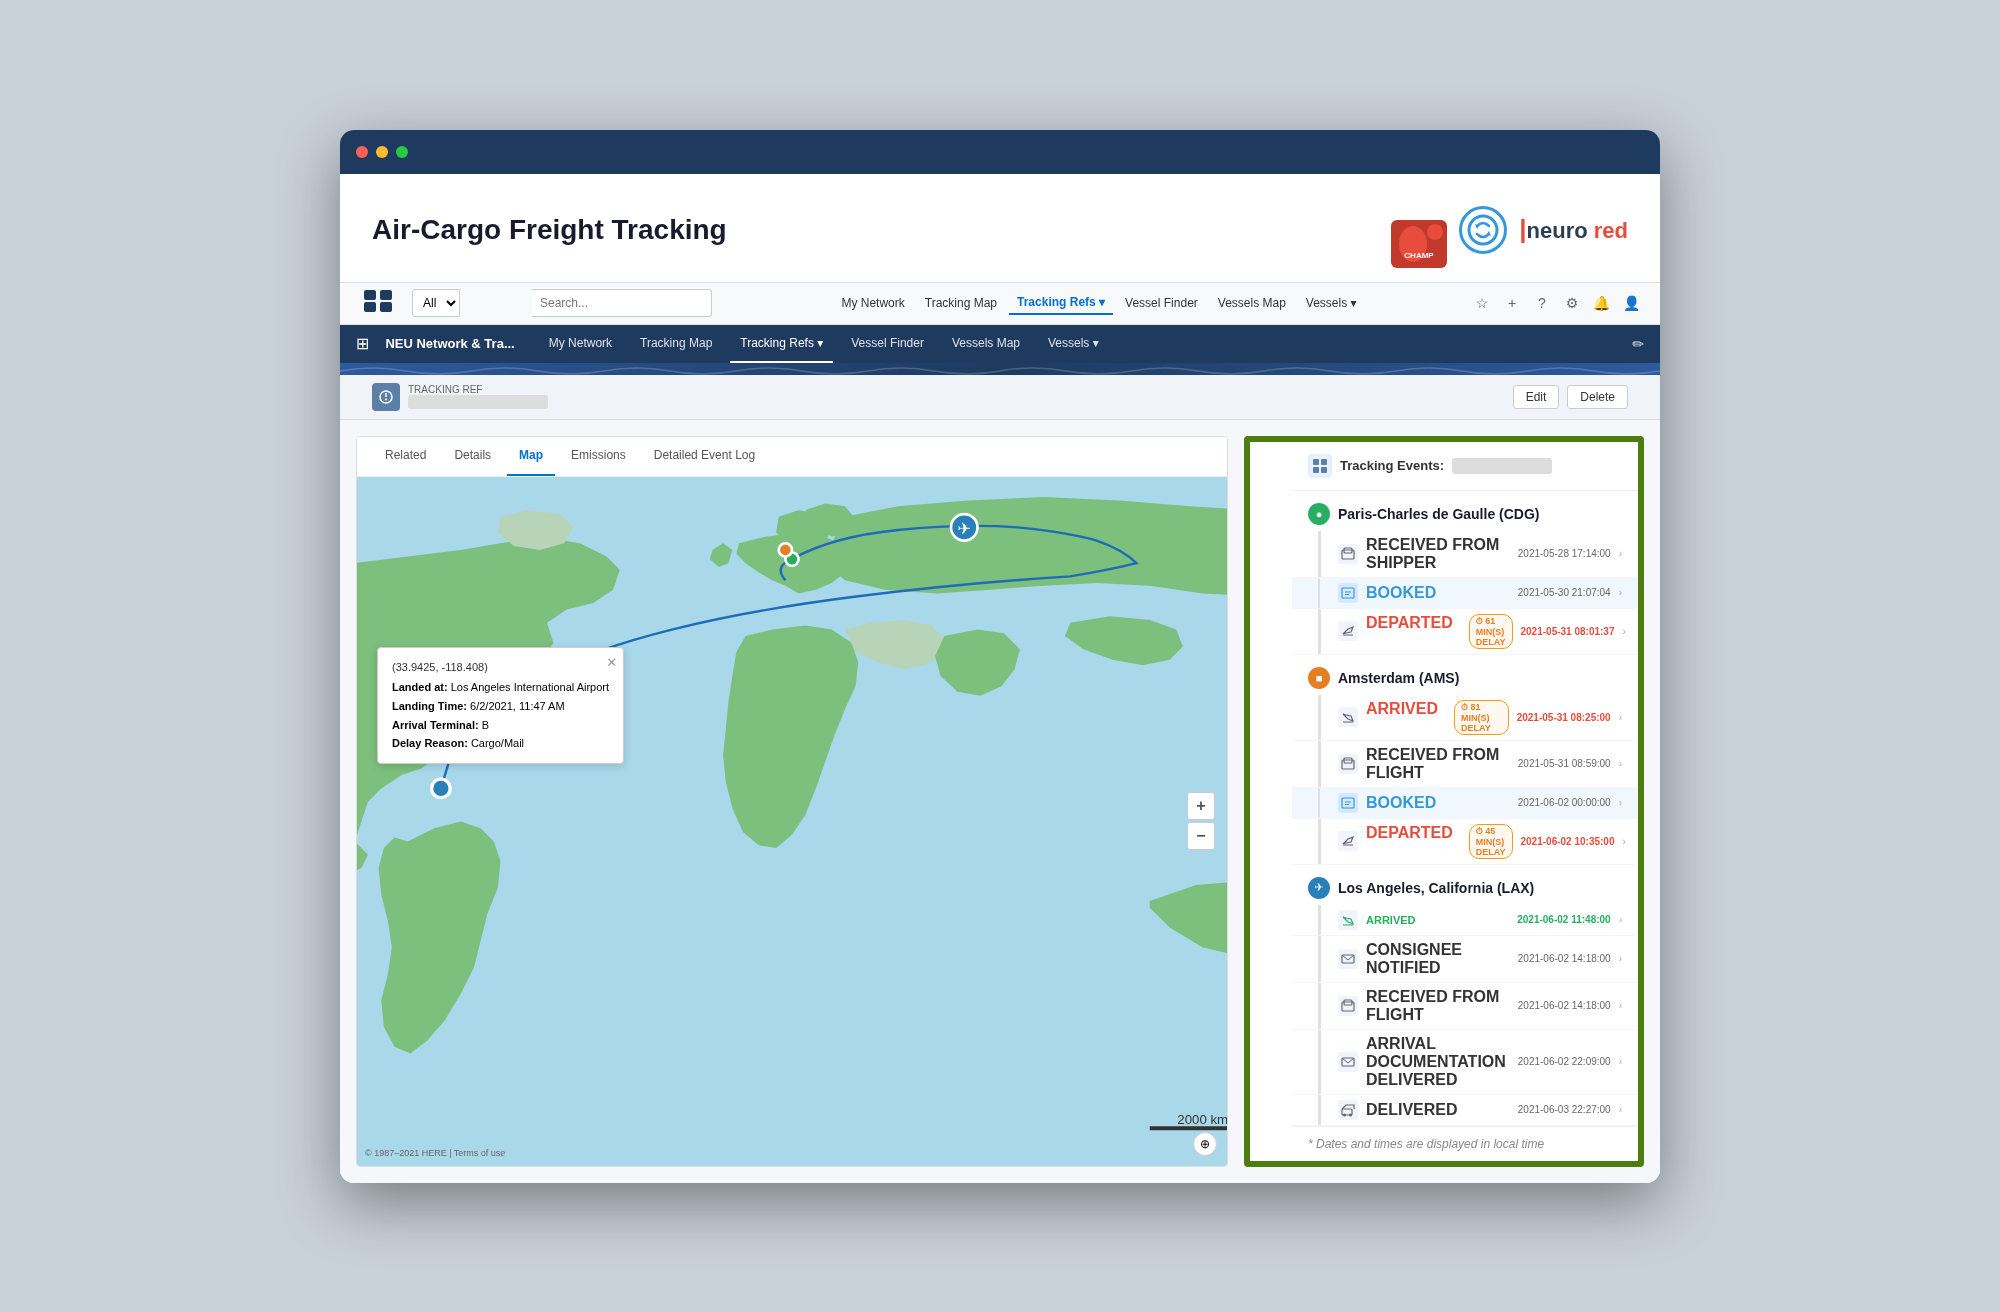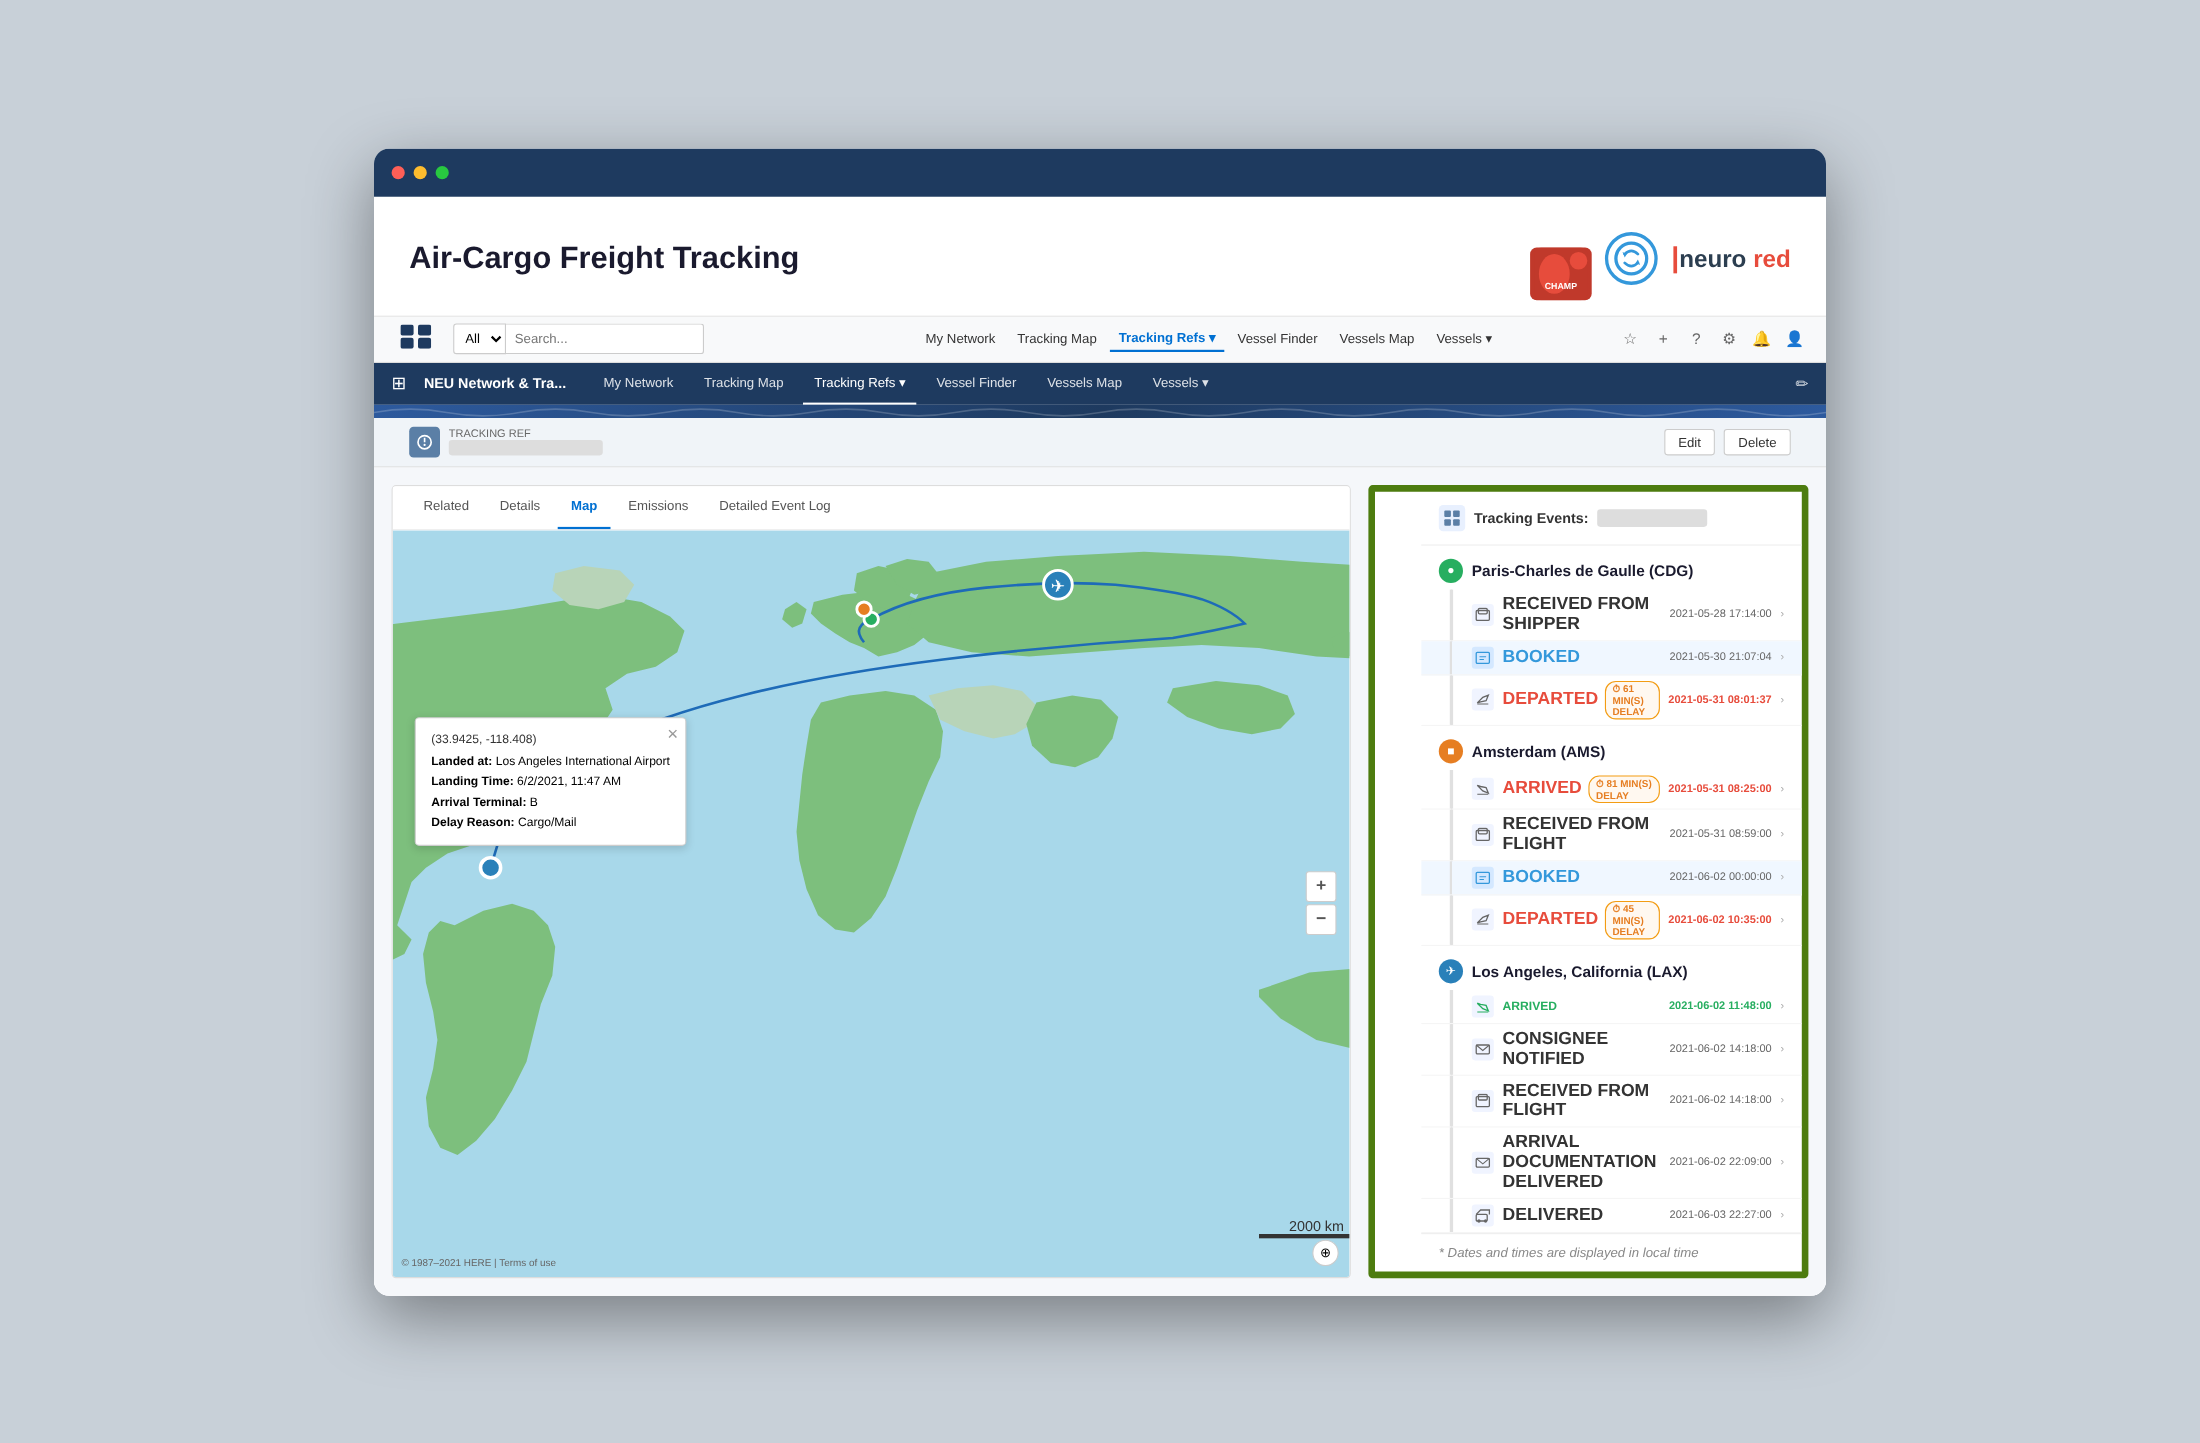--- a/index.html
+++ b/index.html
@@ -111,20 +111,21 @@
       font-size: 18px;
       margin-right: 12px;
       padding: 0 8px;
     }
     .nav-search-wrapper {
       display: flex;
       align-items: center;
       flex: 1;
       max-width: 300px;
       margin-right: auto;
+      justify-content: space-between;
     }
     .nav-select {
       background: #fff;
       border: 1px solid #ccc;
       border-radius: 3px 0 0 3px;
       padding: 3px 6px;
       font-size: 12px;
       height: 28px;
     }
     .nav-search-input {
@@ -555,22 +556,21 @@
     .timeline-line {
       position: absolute;
       left: 27px;
       top: 0; bottom: 0;
       width: 2px;
       background: #e0e0e0;
     }
 
     .event-label-inline {
       display: flex;
-      align-items: center;
-      gap: 6px;
+      gap: 16px;
       flex: 1;
     }
 
     .location-arrived { color: #27ae60; font-size: 11px; font-weight: 700; text-transform: uppercase; }
   </style>
 </head>
 <body>
 
 <div class="browser-window">
 

